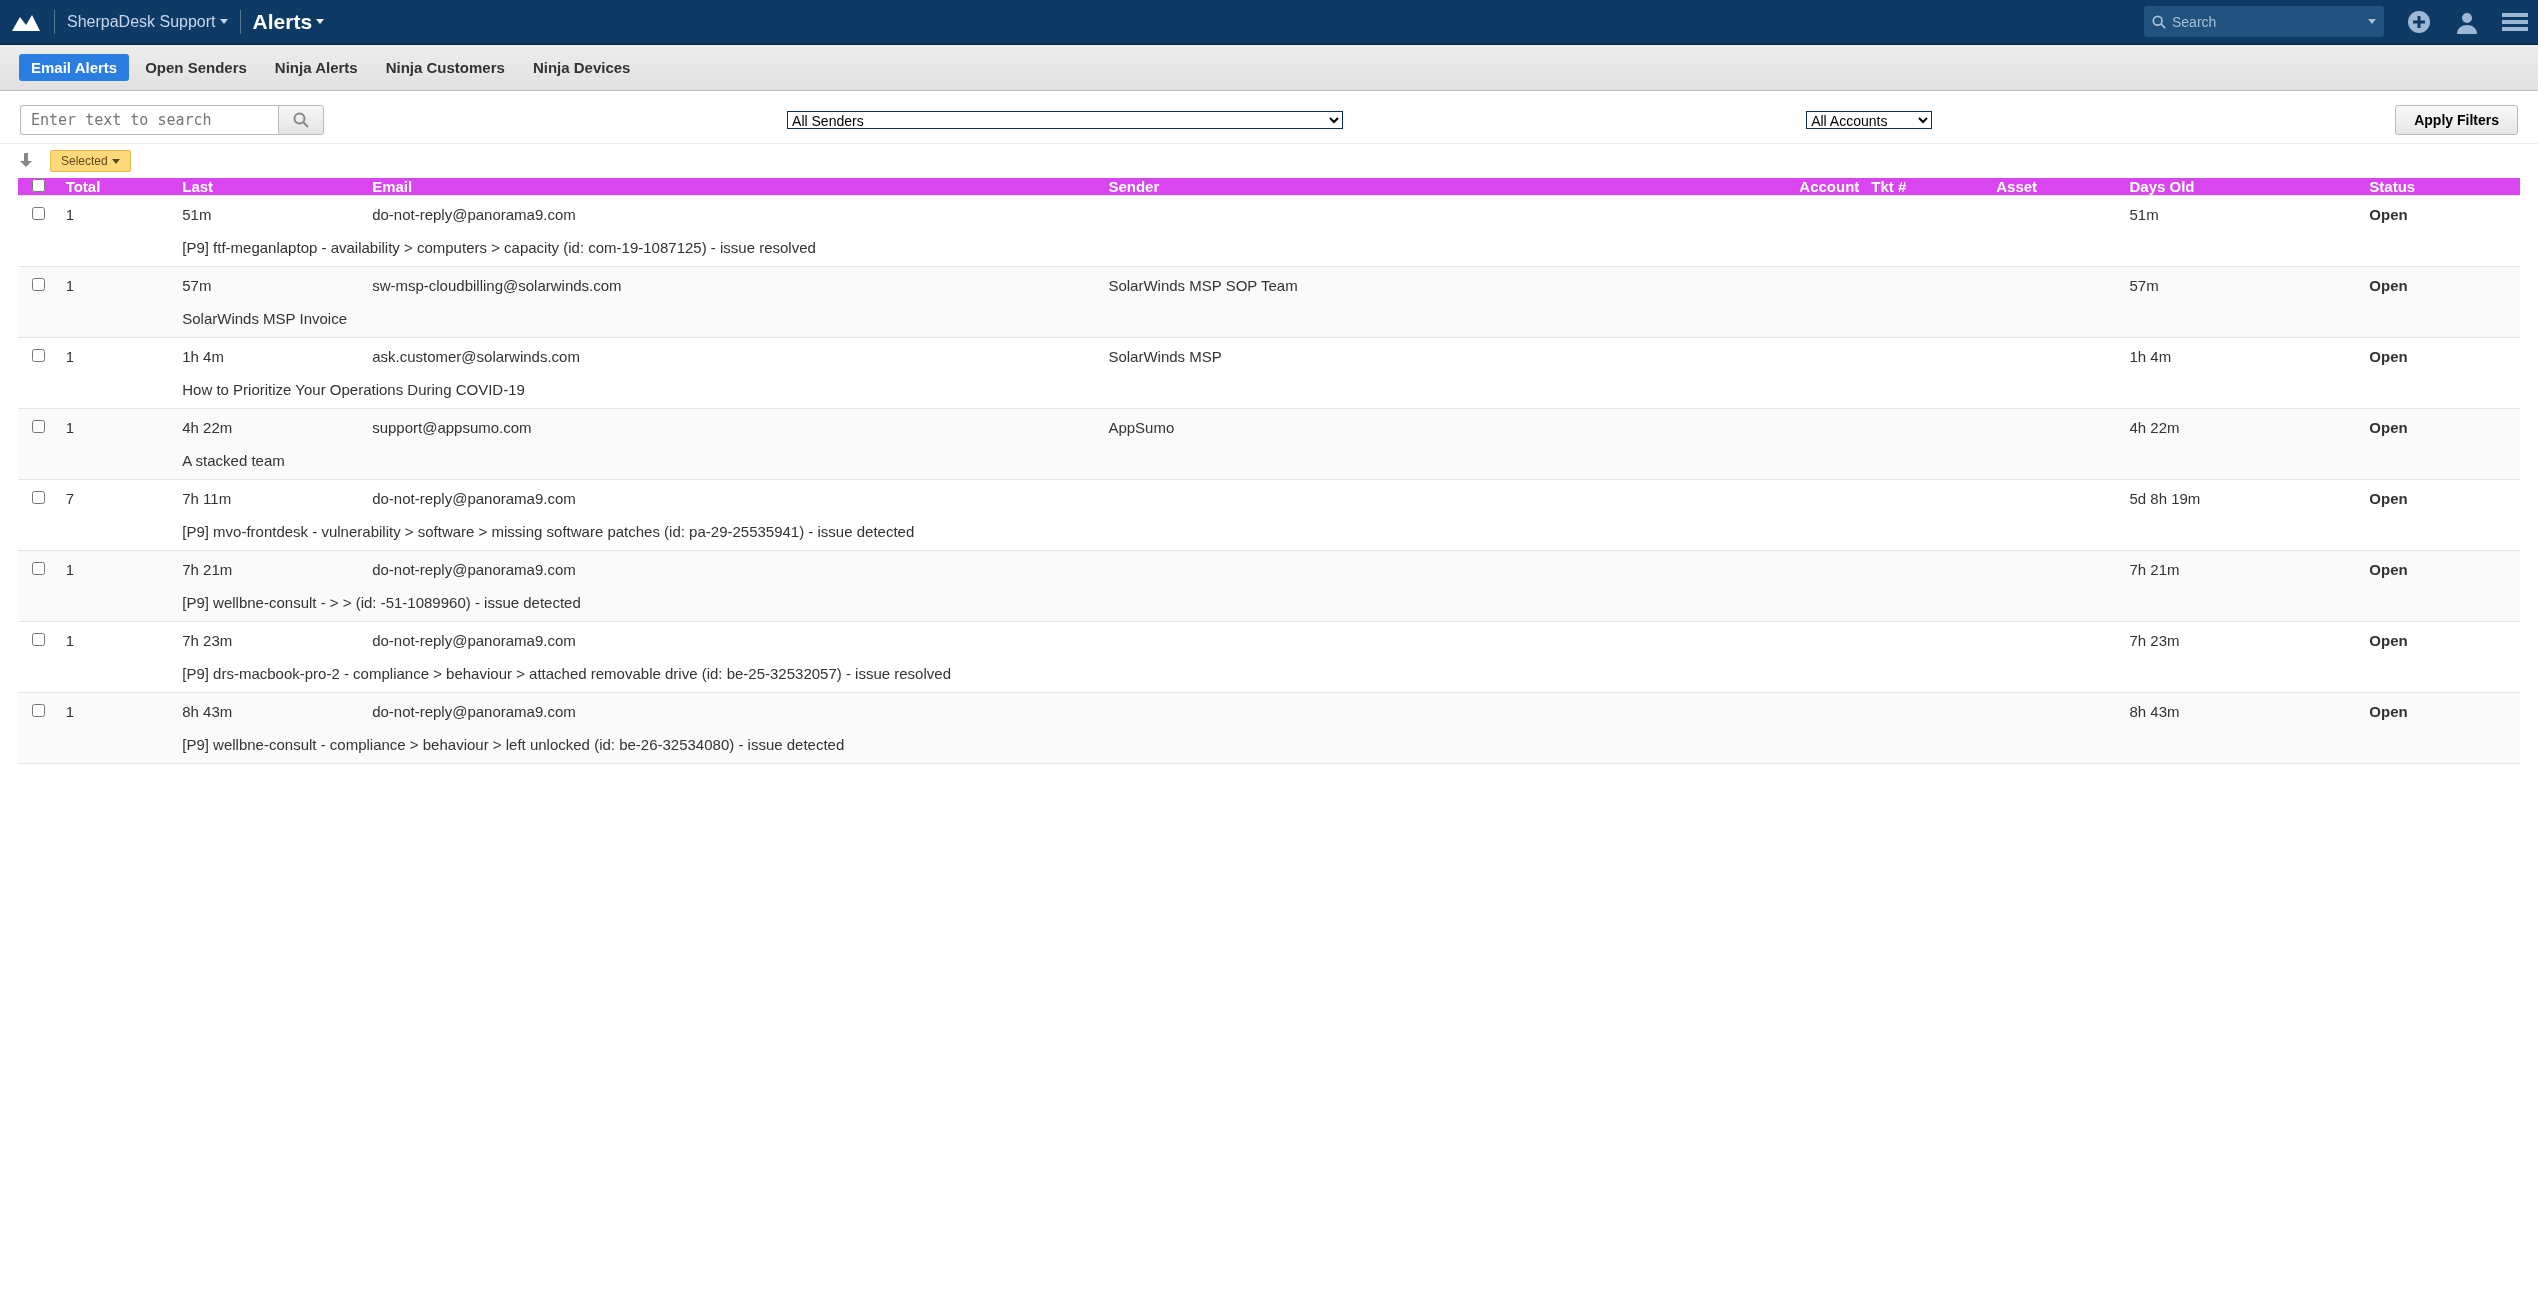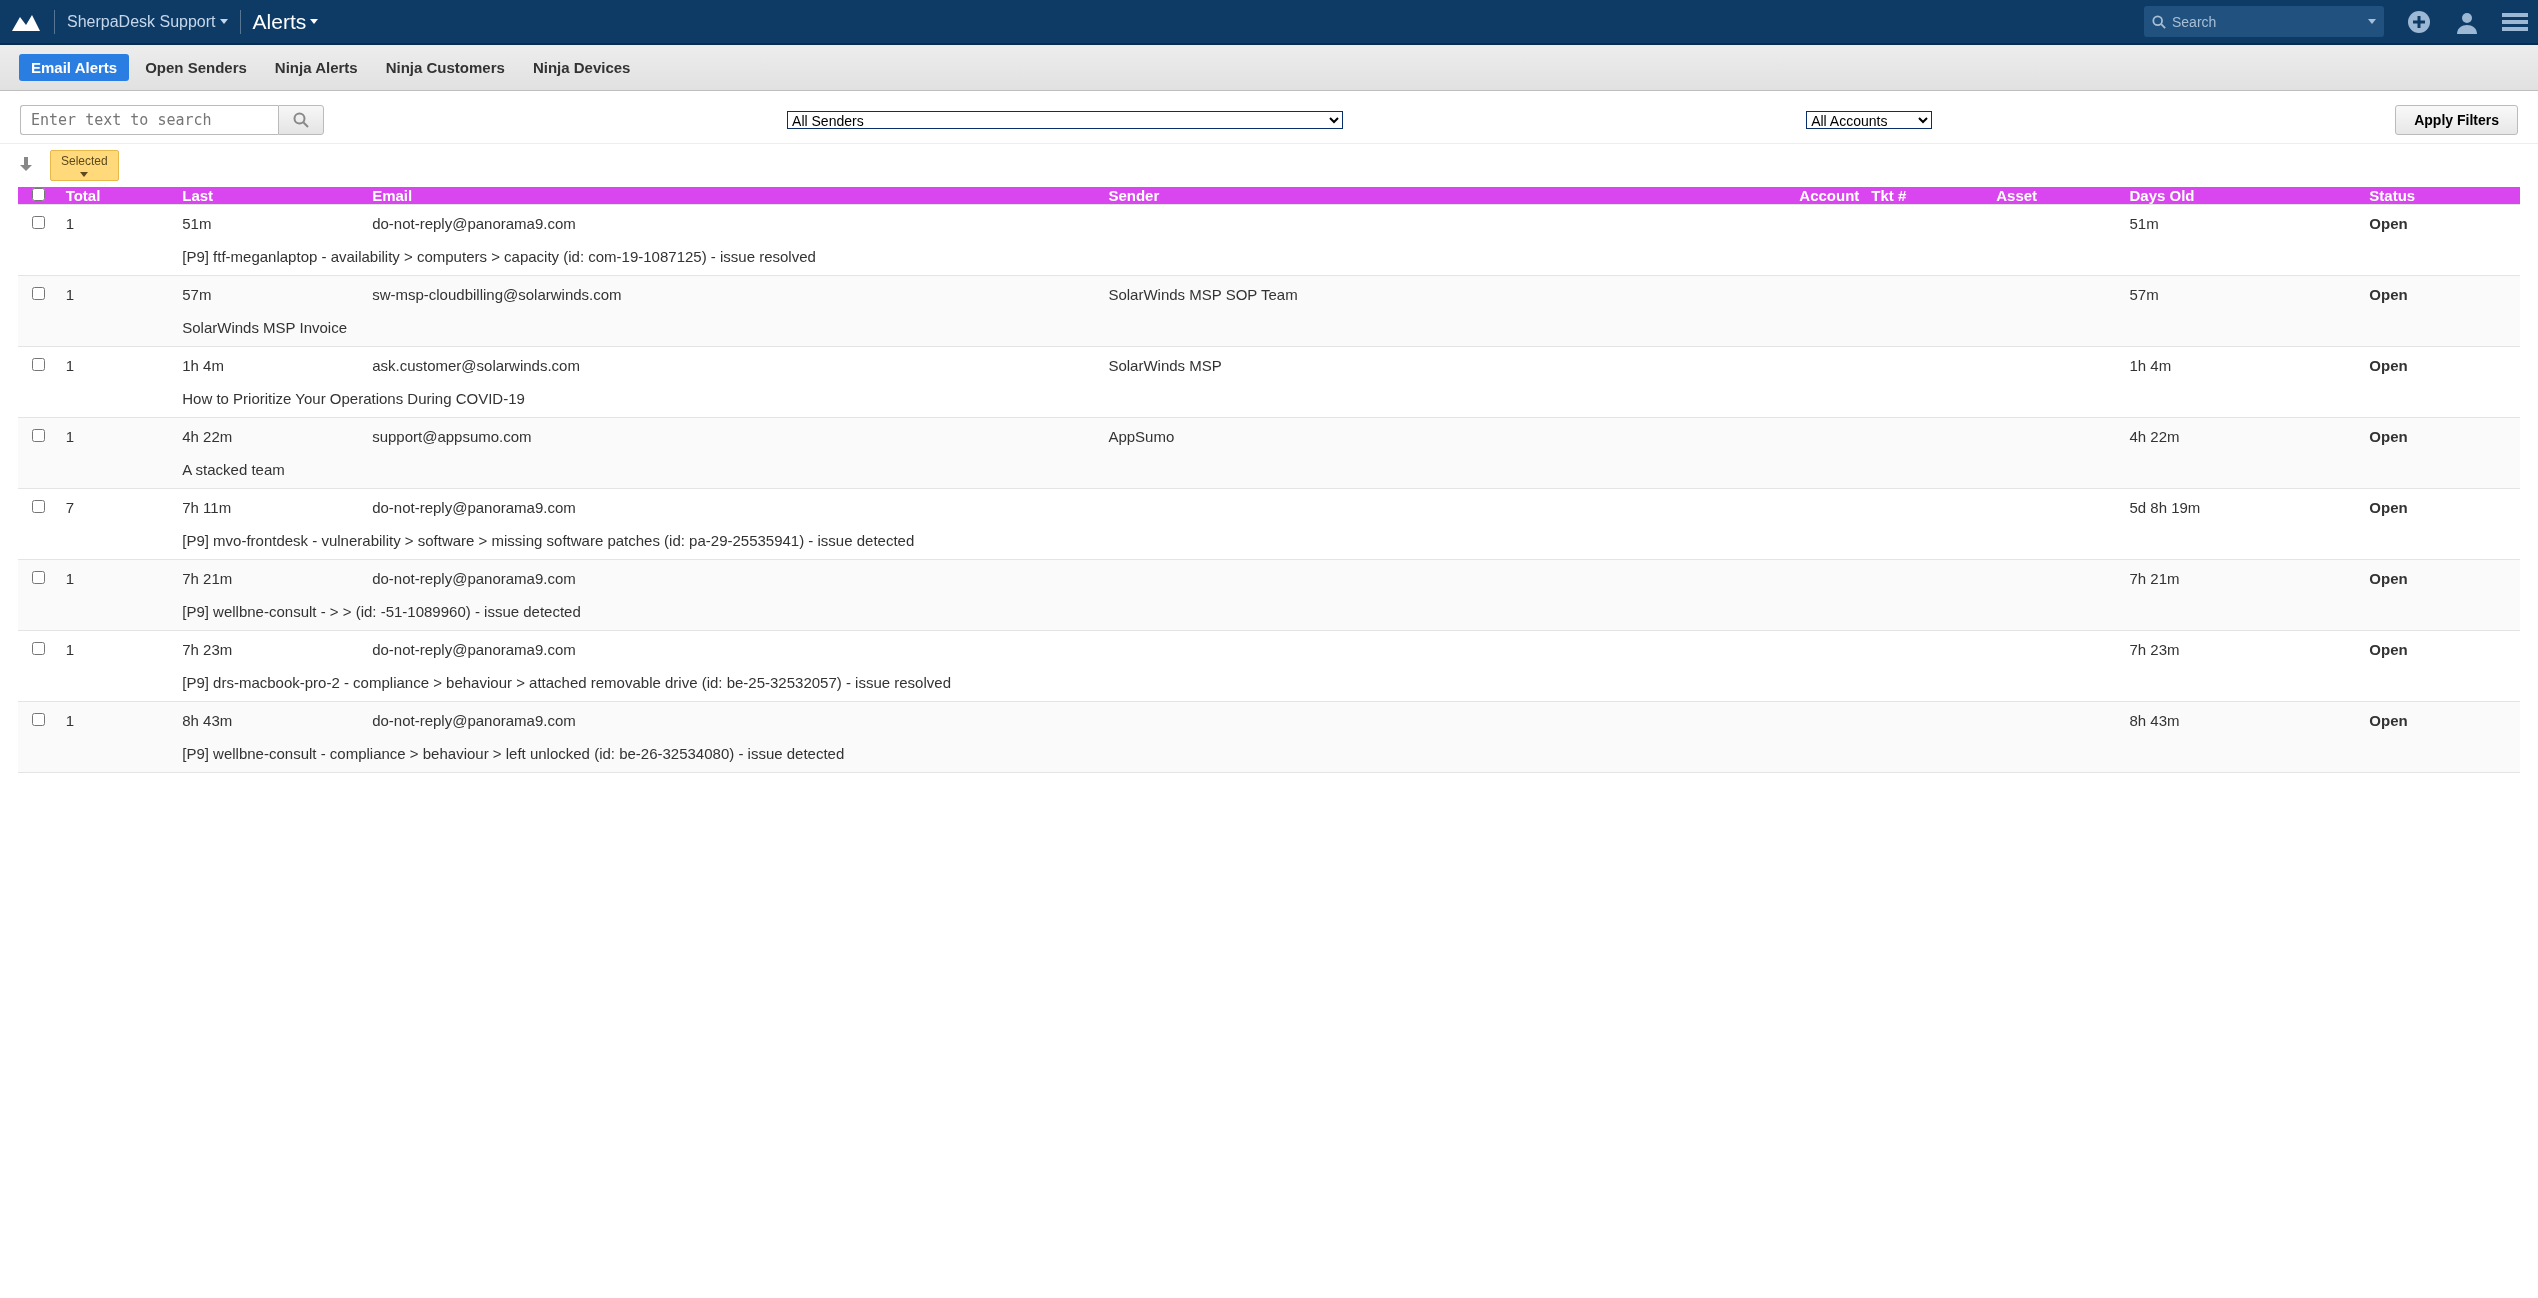--- a/index.html
+++ b/index.html
@@ -4,21 +4,21 @@
 <style>
 * { box-sizing: border-box; margin: 0; padding: 0; }
 body { font-family: -apple-system, BlinkMacSystemFont, "Segoe UI", Helvetica, Arial, sans-serif; font-size: 14px; color: #333; background: #fff; }
 
 
 .navbar { background: #0d3b66; height: 45px; display: flex; align-items: center; padding: 0 10px; border-bottom: 2px solid #0a2d4d; }
 .navbar-left { display: flex; align-items: center; gap: 12px; }
 .logo { width: 32px; height: 22px; display:flex; align-items:center; }
 .navbar-divider { width: 1px; height: 24px; background: rgba(255,255,255,0.3); }
 .nav-link { color: #c6d7eb; font-size: 16px; cursor: pointer; display:flex; align-items:center; gap:4px; }
-.nav-title { color: #fff; font-size: 21px; font-weight: 400; cursor:pointer; display:flex; align-items:center; gap:4px; }
+.nav-title { color: #fff; font-size: 21px; font-weight: 700; cursor:pointer; display:flex; align-items:center; gap:4px; }
 .caret-down { width:0; height:0; border-left:4px solid transparent; border-right:4px solid transparent; border-top:5px solid currentColor; display:inline-block; }
 .navbar-right { margin-left:auto; display:flex; align-items:center; gap:22px; }
 .search-wrap { background:#21527f; border-radius:3px; height:31px; width:240px; display:flex; align-items:center; padding:0 8px; }
 .search-wrap svg { flex-shrink:0; }
 .search-input { background:transparent; border:none; color:#c6d7eb; font-size:14px; width:100%; outline:none; padding-left:6px; }
 .search-input::placeholder { color:#a9bfd6; }
 .nav-icon { width:26px; height:26px; color:#9cb8d4; cursor:pointer; display:flex; align-items:center; justify-content:center; }
 
 
 .subnav { background: linear-gradient(#ededed,#e1e1e1); border-bottom:1px solid #bfbfbf; padding: 7px 10px; }
@@ -32,21 +32,21 @@
 .filter-search input { width:258px; height:30px; border:1px solid #bbb; border-right:none; border-radius:3px 0 0 3px; padding:0 10px; font-family: ui-monospace, Menlo, monospace; font-size:15px; outline:none; }
 .filter-search button { width:46px; height:30px; border:1px solid #bbb; border-radius:0 3px 3px 0; background:linear-gradient(#f7f7f7,#e4e4e4); cursor:pointer; display:flex; align-items:center; justify-content:center; }
 .select { height:18px; border:1px solid #0a2d6b; font-size:14px; background:#fff; cursor:pointer; }
 .select.senders { width:556px; }
 .select.accounts { width:126px; }
 .apply-btn { height:30px; padding:0 18px; border:1px solid #bbb; border-radius:3px; background:linear-gradient(#f9f9f9,#e7e7e7); font-size:14px; font-weight:600; cursor:pointer; }
 
 
 .selectionbar { padding: 6px 20px; display:flex; align-items:center; gap:18px; }
 .arrow-down-icon { color:#888; }
-.selected-btn { background:#ffd97a; border:1px solid #e6b94a; border-radius:2px; padding:3px 10px; font-size:12px; color:#5b4a1e; cursor:pointer; display:flex; align-items:center; gap:4px;flex-direction:column; }
+.selected-btn { background:#ffd97a; border:1px solid #e6b94a; border-radius:2px; padding:3px 10px; font-size:12px; color:#5b4a1e; cursor:pointer; display:flex; align-items:center; gap:4px; }
 
 
 .table-wrap { padding:0 18px 20px 18px; }
 table { width:100%; border-collapse:collapse; }
 thead th { background:#d946ef; color:#fff; font-weight:600; font-size:15px; text-align:left; padding:0 6px; }
 thead th:first-child { width:24px; text-align:center; }
 tbody tr.row-main td { padding:10px 6px; border-top:1px solid #e4e4e4; font-size:15px; }
 tbody tr.row-subject td { padding:6px 6px 10px 6px; font-size:15px; border-bottom:1px solid #e4e4e4; background:inherit; }
 tbody tr.row-main td:first-child { text-align:center; }
 tbody tr.row-main td.col-status { font-weight:600; }

